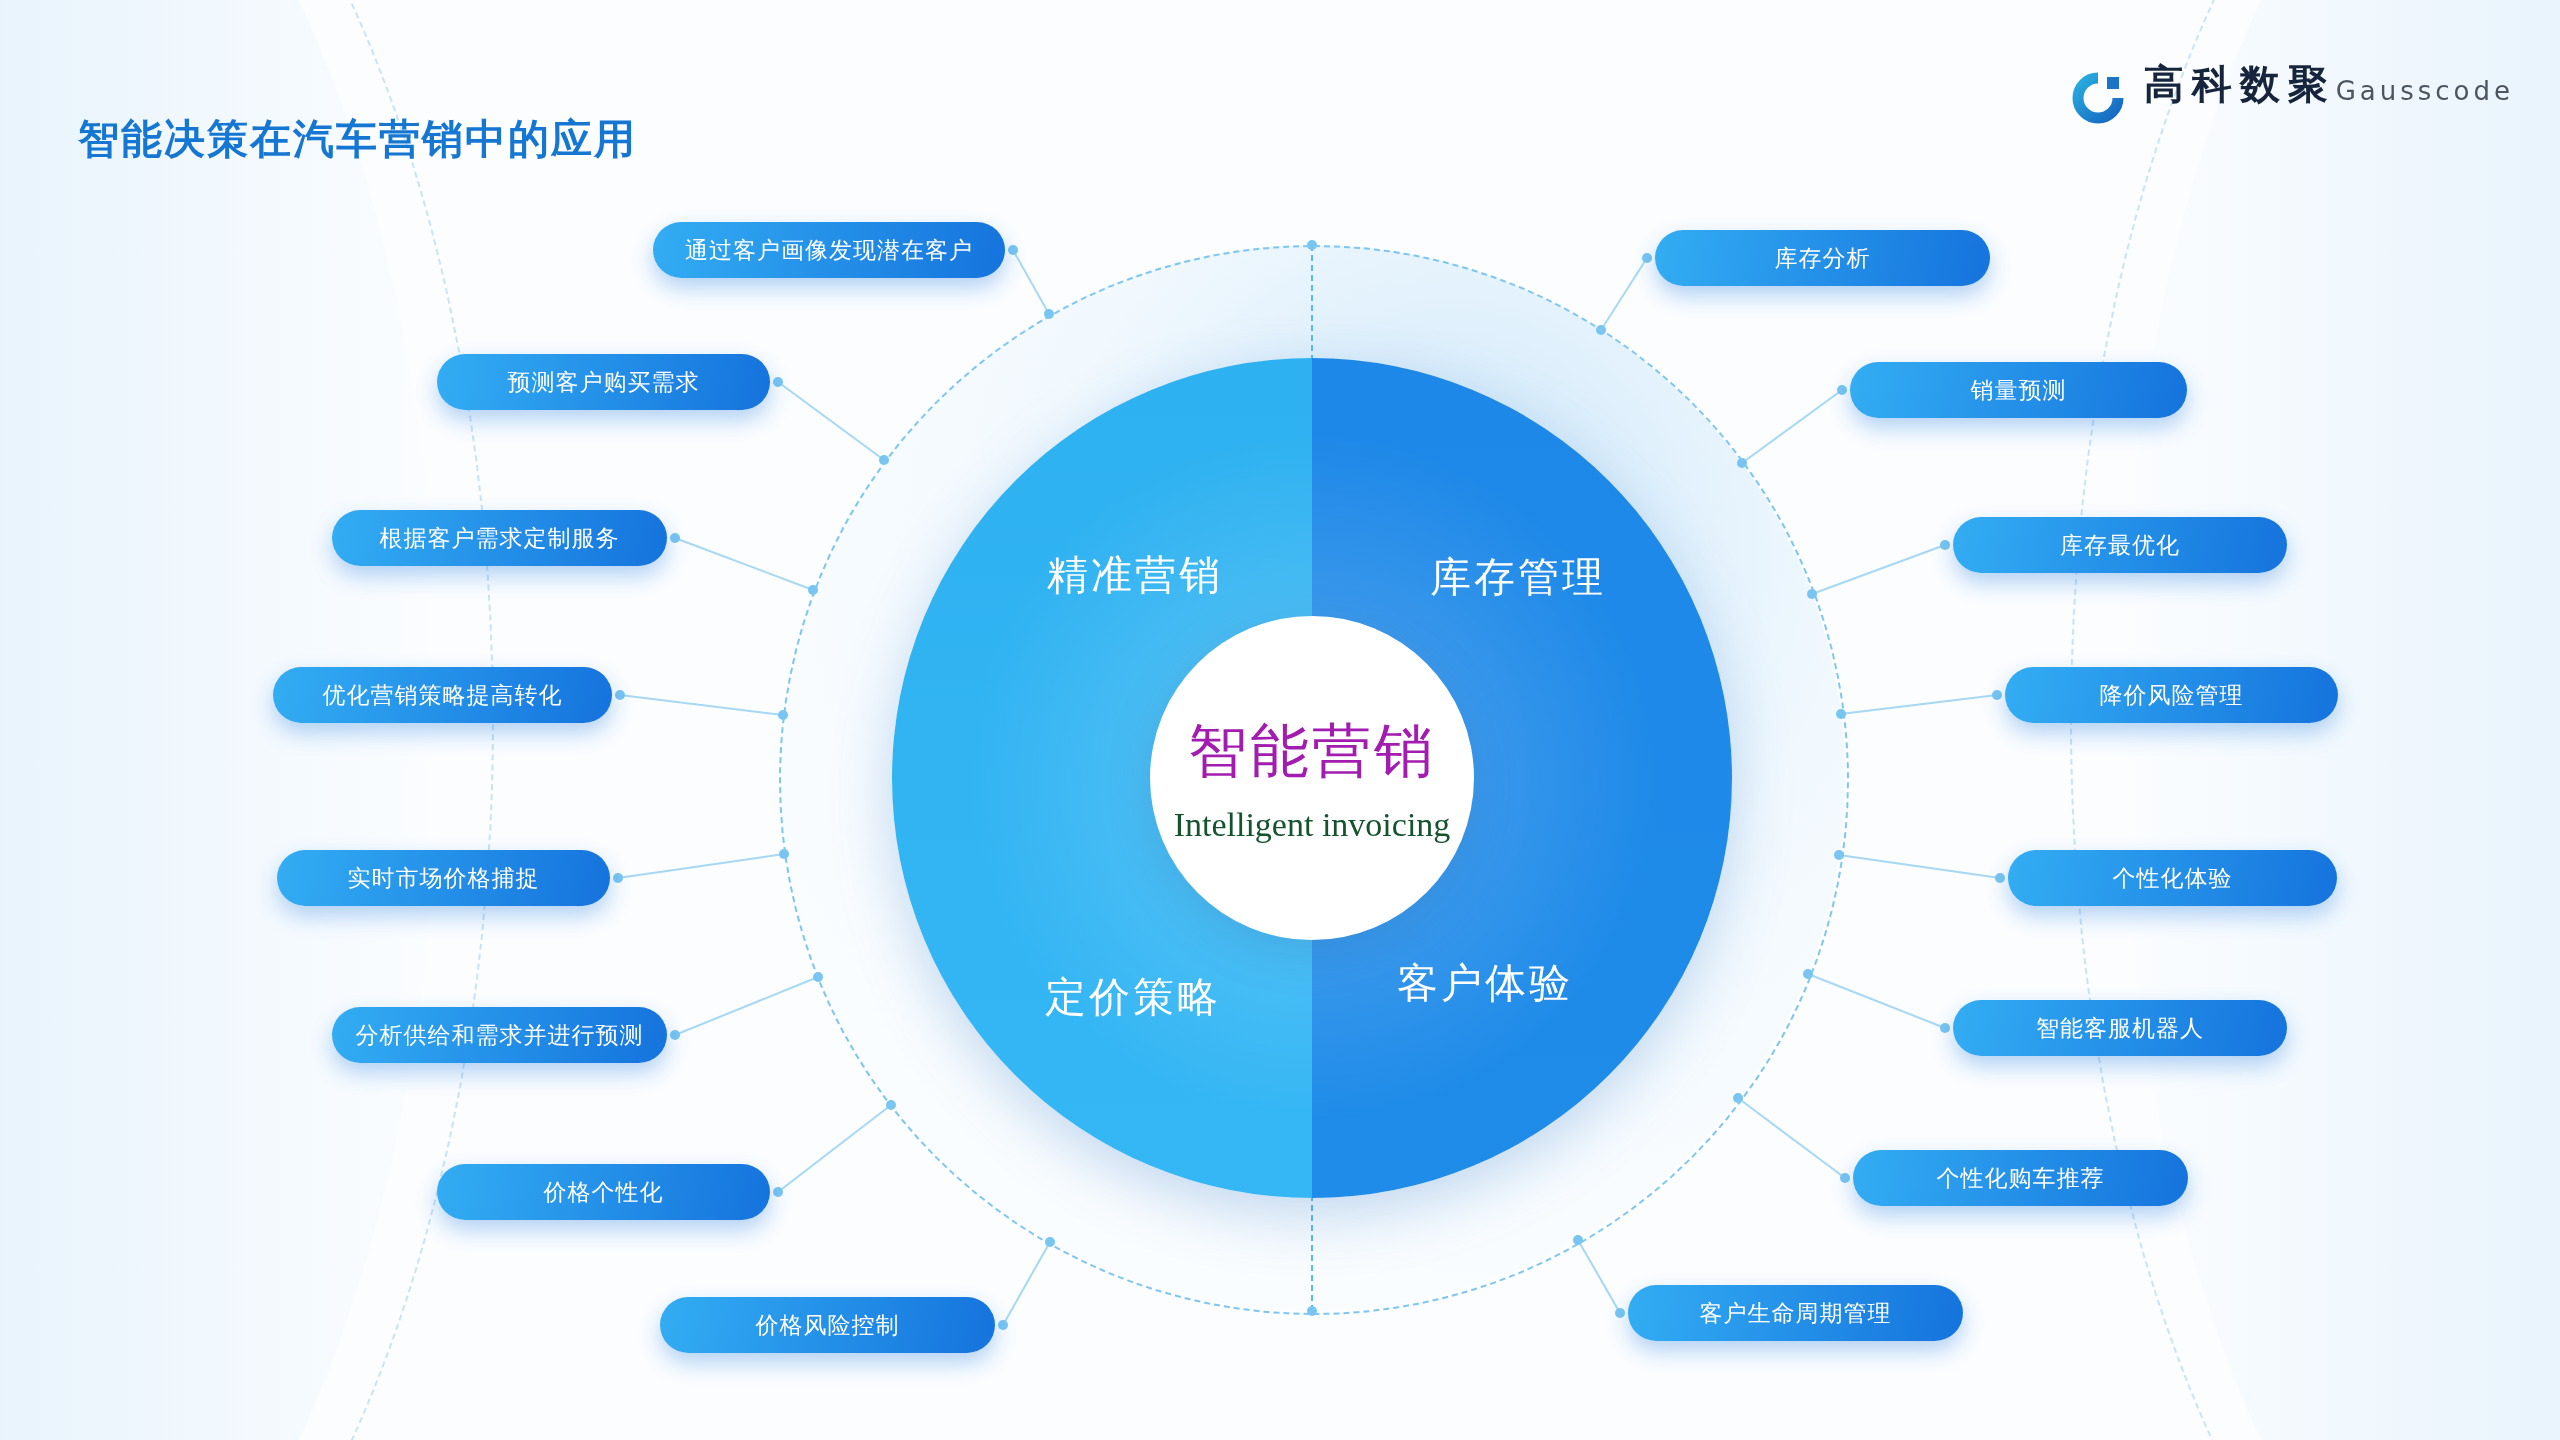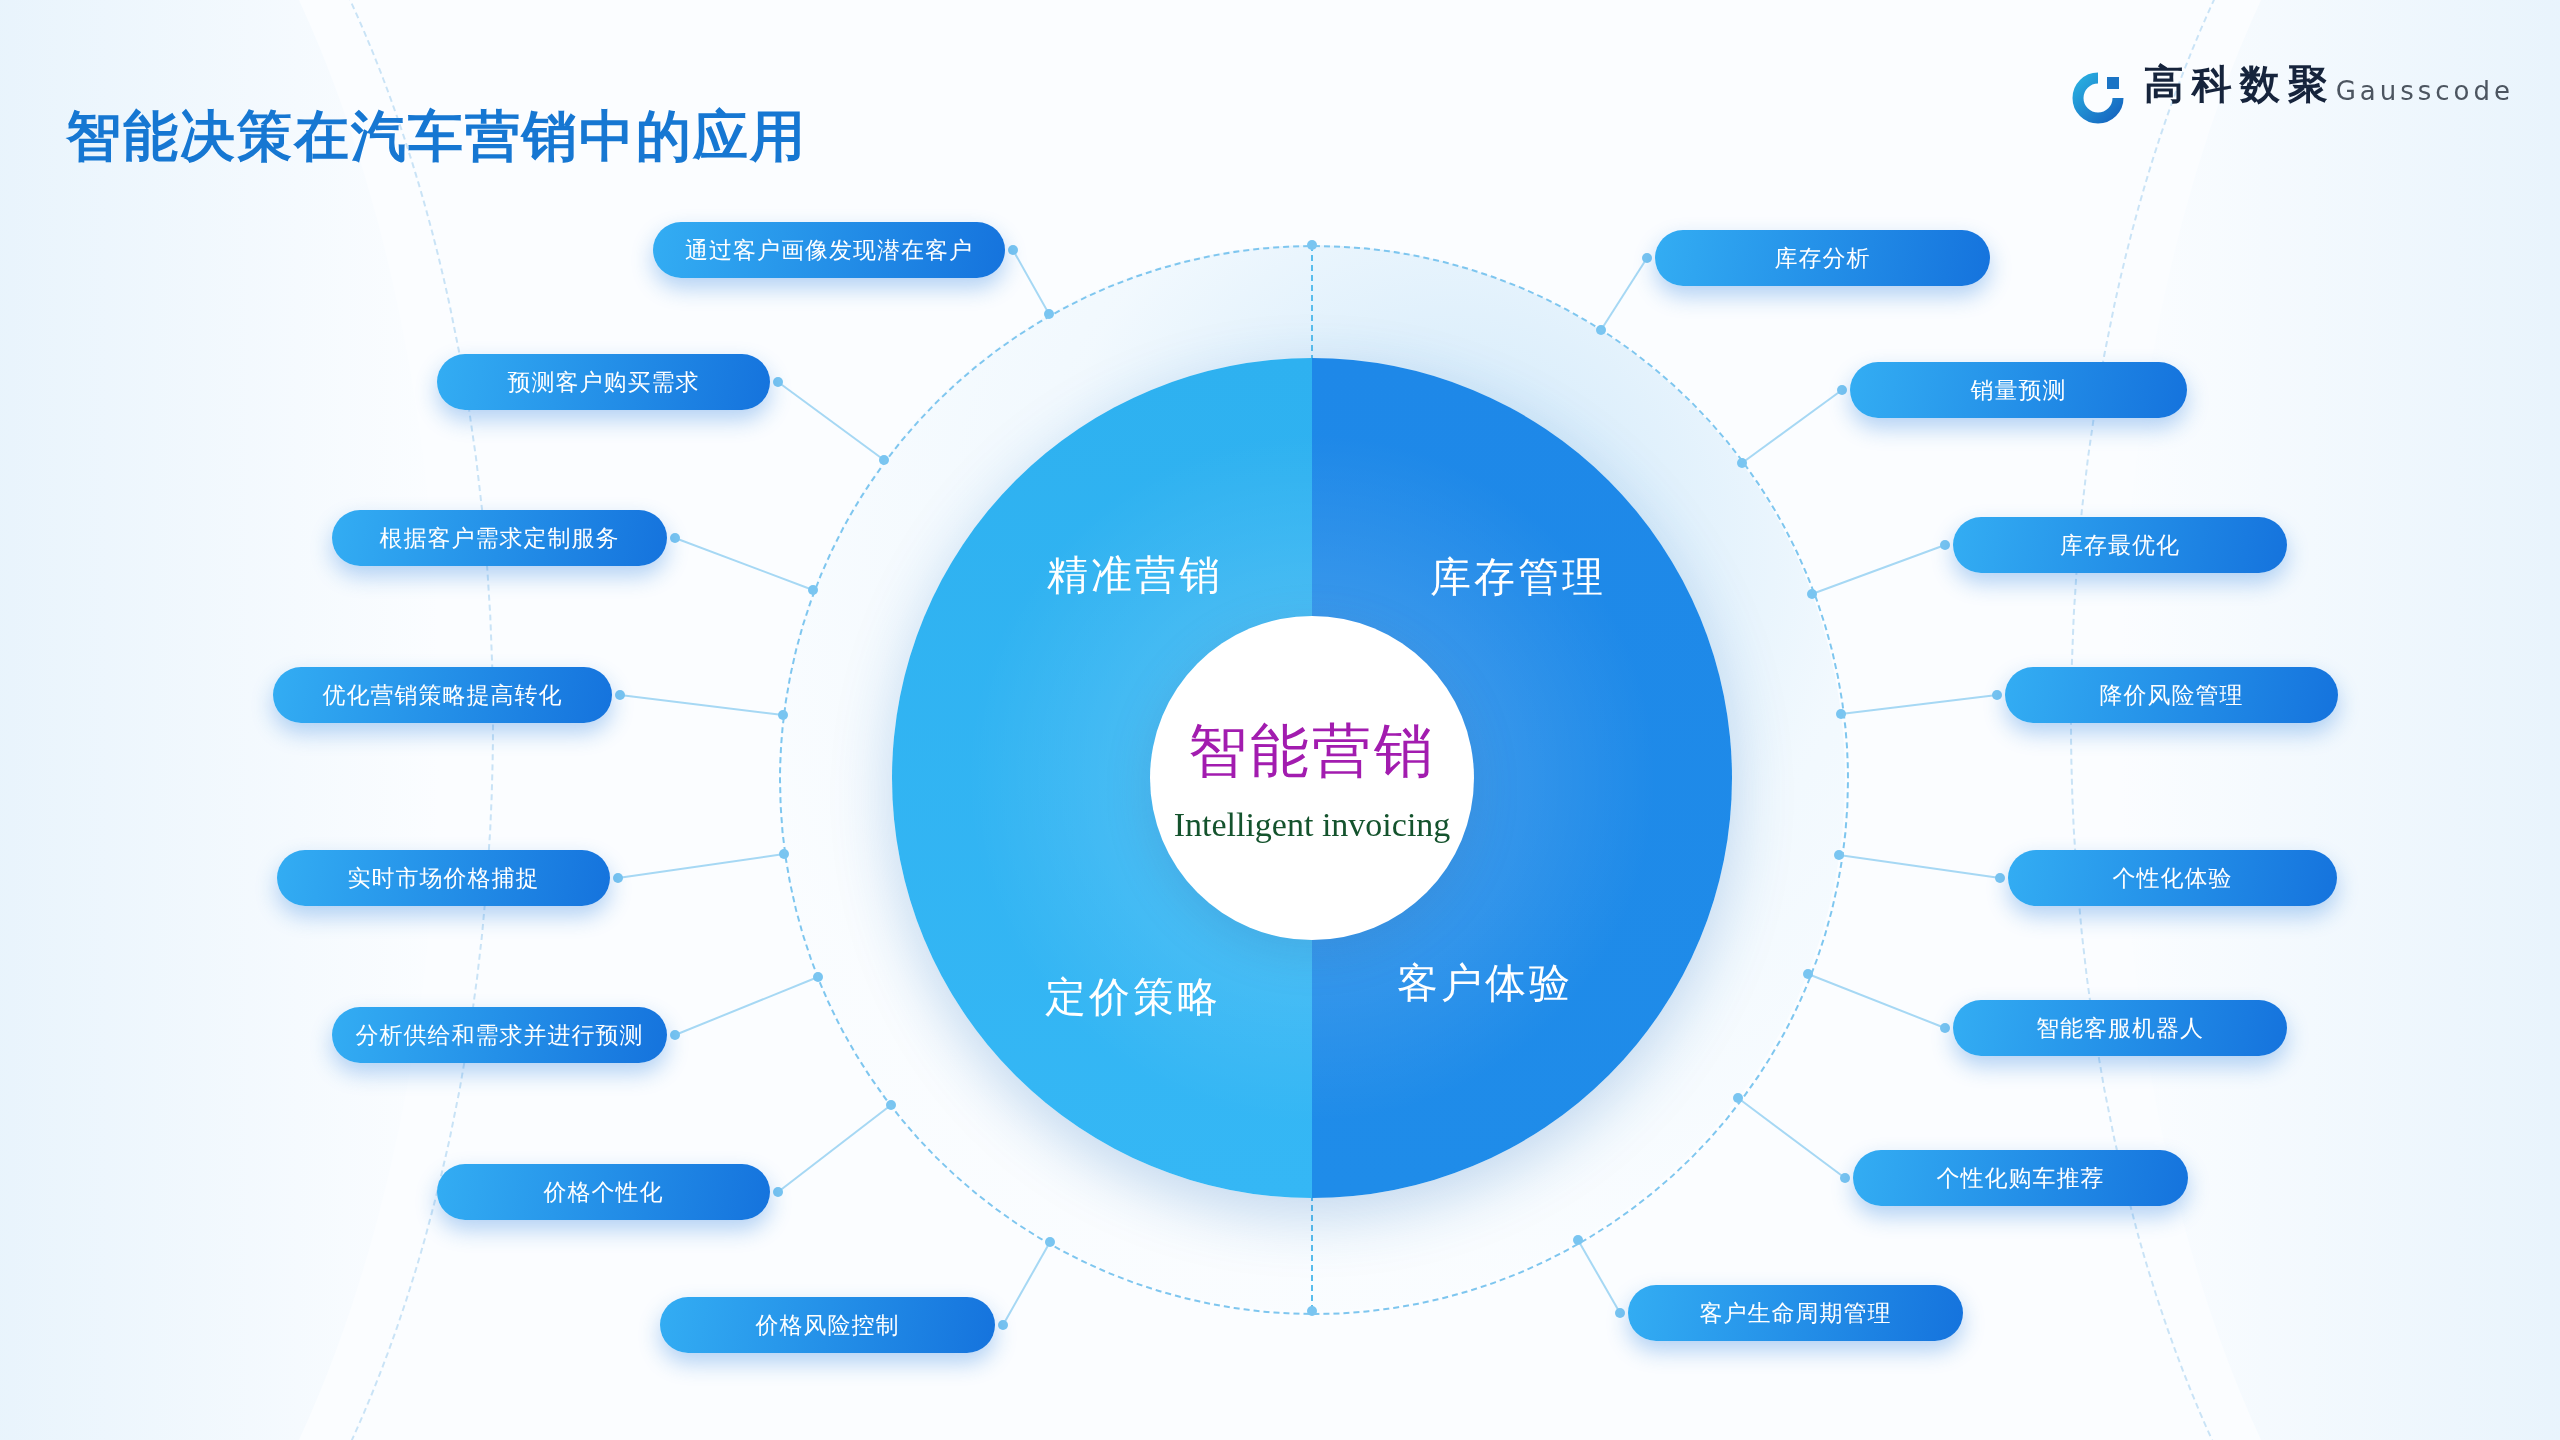--- a/index.html
+++ b/index.html
@@ -12,21 +12,21 @@
   .bg-blob-left{position:absolute;left:-620px;top:-340px;width:1060px;height:2120px;border-radius:50%;
     background:linear-gradient(to right,#d3e9fa 0%,#e7f3fc 55%,rgba(247,251,255,0) 100%);z-index:0;}
   .bg-dash-left{position:absolute;left:-650px;top:-370px;width:1140px;height:2180px;border-radius:50%;
     border:2px dashed #c9e3f6;z-index:0;}
   .bg-blob-right{position:absolute;left:2120px;top:-340px;width:1060px;height:2120px;border-radius:50%;
     background:linear-gradient(to left,#d3e9fa 0%,#e7f3fc 55%,rgba(247,251,255,0) 100%);z-index:0;}
   .bg-dash-right{position:absolute;left:2070px;top:-370px;width:1140px;height:2180px;border-radius:50%;
     border:2px dashed #c9e3f6;z-index:0;}
 
   
-  .title{position:absolute;left:66px;top:100px;margin:0;font-size:55px;font-weight:bold;
+  .title{position:absolute;left:66px;top:100px;margin:12px;font-size:41px;font-weight:bold;
     color:var(--accent,#1677d2);letter-spacing:2px;z-index:6;}
   .logo{position:absolute;right:46px;top:62px;display:flex;align-items:flex-start;gap:14px;z-index:6;}
   .logo-text{display:flex;align-items:flex-end;}
   .logo-name{font-size:40px;font-weight:bold;color:#16243c;letter-spacing:8px;line-height:1.1;}
   .logo-sub{font-size:26px;color:#4c5560;letter-spacing:4px;margin-top:2px;}
 
   
   .ring-tint{position:absolute;left:779px;top:245px;width:1066px;height:1066px;border-radius:50%;z-index:1;
     background:radial-gradient(circle at 63% 28%,rgba(165,212,245,.55) 0%,rgba(224,241,252,.35) 40%,rgba(244,250,254,.18) 72%);}
   .dash-circle{position:absolute;left:779px;top:245px;width:1066px;height:1066px;border-radius:50%;

